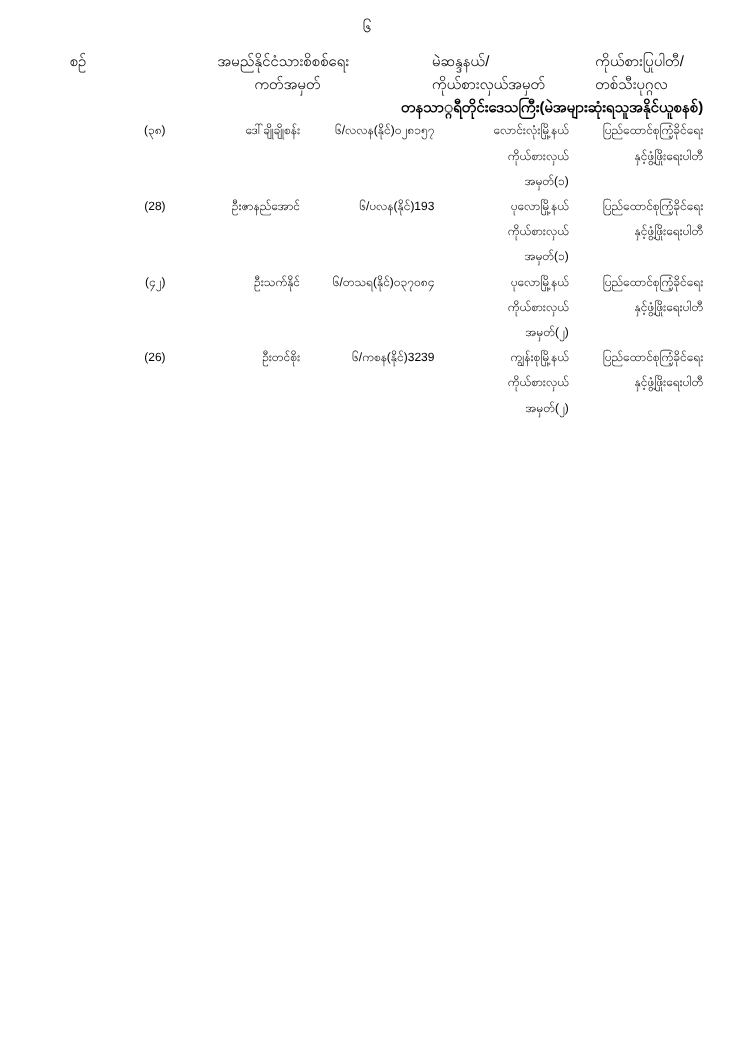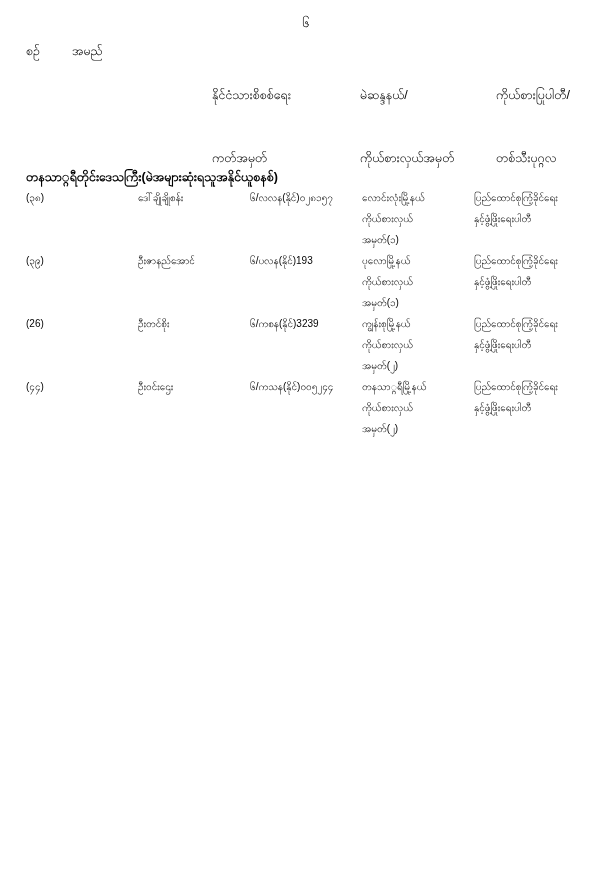--- a/index.html
+++ b/index.html
@@ -30,39 +30,39 @@
   }
   table.reg {
     width: 100%;
     border-collapse: collapse;
     table-layout: fixed;
   }
   table.reg td, table.reg th {
     vertical-align: top;
     padding: 0;
     font-weight: normal;
-    text-align: left;
+    text-align: right;
   }
   .c-no     { width: 46px; }
   .c-name   { width: 140px; }
   .c-nrc    { width: 148px; }
   .c-const  { width: 136px; }
   .c-party  { width: 142px; }
 
   .head-row td {
     font-size: 12.5px;
     line-height: 19px;
     padding-bottom: 4px;
   }
   .head-row td.c-nrc,
   .head-row td.c-const,
   .head-row td.c-party {
     text-align: left;
   }
-  .hd-line { display: block; margin-top: 44px; }
+  .hd-line { display: block; }
 
   .section-row td {
     font-size: 12.5px;
     line-height: 19px;
     padding-top: 14px;
     padding-bottom: 6px;
   }
   .section-title {
     font-weight: bold;
     white-space: nowrap;
@@ -121,58 +121,58 @@
               <span class="ln">လောင်းလုံးမြို့နယ်</span>
               <span class="ln">ကိုယ်စားလှယ်</span>
               <span class="ln">အမှတ်(၁)</span>
             </td>
             <td class="c-party">
               <span class="ln">ပြည်ထောင်စုကြံ့ခိုင်ရေး</span>
               <span class="ln">နှင့်ဖွံ့ဖြိုးရေးပါတီ</span>
             </td>
           </tr>
           <tr class="cand-row">
-            <td class="c-no">(၃၉)</td>
+            <td class="c-no">(28)</td>
             <td class="c-name">ဦးဇာနည်အောင်</td>
             <td class="c-nrc">၆/ပလန(နိုင်)193</td>
             <td class="c-const">
               <span class="ln">ပုလောမြို့နယ်</span>
               <span class="ln">ကိုယ်စားလှယ်</span>
               <span class="ln">အမှတ်(၁)</span>
+            </td>
+            <td class="c-party">
+              <span class="ln">ပြည်ထောင်စုကြံ့ခိုင်ရေး</span>
+              <span class="ln">နှင့်ဖွံ့ဖြိုးရေးပါတီ</span>
+            </td>
+          </tr>
+          <tr class="cand-row">
+            <td class="c-no">(၄၂)</td>
+            <td class="c-name">ဦးသက်နိုင်</td>
+            <td class="c-nrc">၆/တသရ(နိုင်)၀၃၇၀၈၄</td>
+            <td class="c-const">
+              <span class="ln">ပုလောမြို့နယ်</span>
+              <span class="ln">ကိုယ်စားလှယ်</span>
+              <span class="ln">အမှတ်(၂)</span>
             </td>
             <td class="c-party">
               <span class="ln">ပြည်ထောင်စုကြံ့ခိုင်ရေး</span>
               <span class="ln">နှင့်ဖွံ့ဖြိုးရေးပါတီ</span>
             </td>
           </tr>
           <tr class="cand-row">
             <td class="c-no">(26)</td>
             <td class="c-name">ဦးတင်စိုး</td>
             <td class="c-nrc">၆/ကစန(နိုင်)3239</td>
             <td class="c-const">
               <span class="ln">ကျွန်းစုမြို့နယ်</span>
               <span class="ln">ကိုယ်စားလှယ်</span>
               <span class="ln">အမှတ်(၂)</span>
             </td>
             <td class="c-party">
               <span class="ln">ပြည်ထောင်စုကြံ့ခိုင်ရေး</span>
               <span class="ln">နှင့်ဖွံ့ဖြိုးရေးပါတီ</span>
             </td>
           </tr>
-          <tr class="cand-row">
-            <td class="c-no">(၄၄)</td>
-            <td class="c-name">ဦးဝင်းဌေး</td>
-            <td class="c-nrc">၆/ကသန(နိုင်)၀၀၅၂၄၄</td>
-            <td class="c-const">
-              <span class="ln">တနသာ္ဂရီမြို့နယ်</span>
-              <span class="ln">ကိုယ်စားလှယ်</span>
-              <span class="ln">အမှတ်(၂)</span>
-            </td>
-            <td class="c-party">
-              <span class="ln">ပြည်ထောင်စုကြံ့ခိုင်ရေး</span>
-              <span class="ln">နှင့်ဖွံ့ဖြိုးရေးပါတီ</span>
-            </td>
-          </tr>
         </tbody>
       </table>
     </div>
 
 </div>
 
 </body></html>

